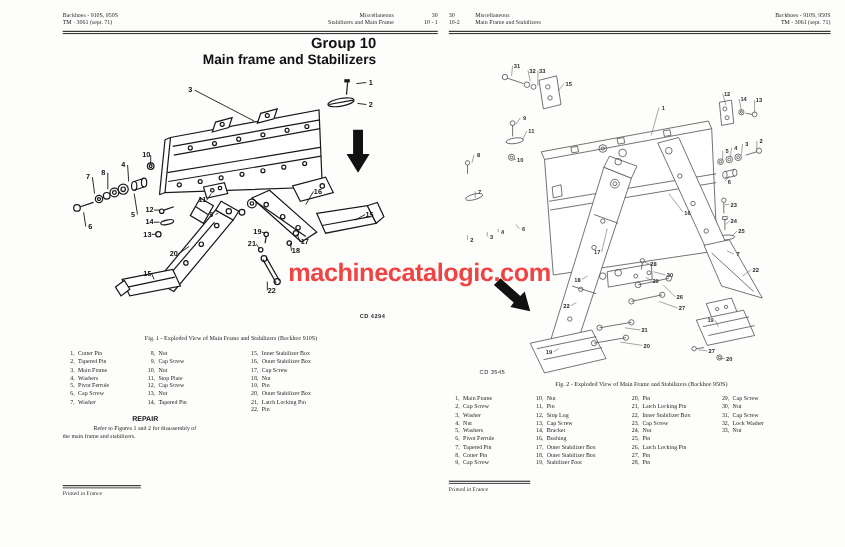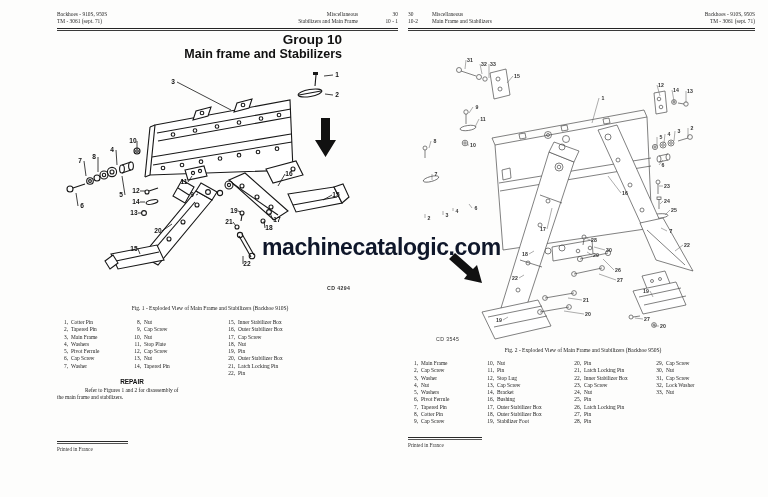--- a/index.html
+++ b/index.html
@@ -681,15 +681,15 @@
         <div class="prow">
           <span class="pnum">33,</span>
           <span class="pname">Nut</span>
         </div>
       </div>
     </div>
 
   <div class="abs foot-rule" style="left:408px;top:437px;width:74px;"></div>
   <div class="abs printed" style="left:408px;top:442px;">Printed in France</div>
 
-  <div class="abs watermark" style="left: 262px; top: 234px; color: #0f172a;">machinecatalogic.com</div>
+  <div class="abs watermark" style="left: 262px; top: 234px; color: #ef4444;">machinecatalogic.com</div>
 
 </div>
 
 </body></html>

